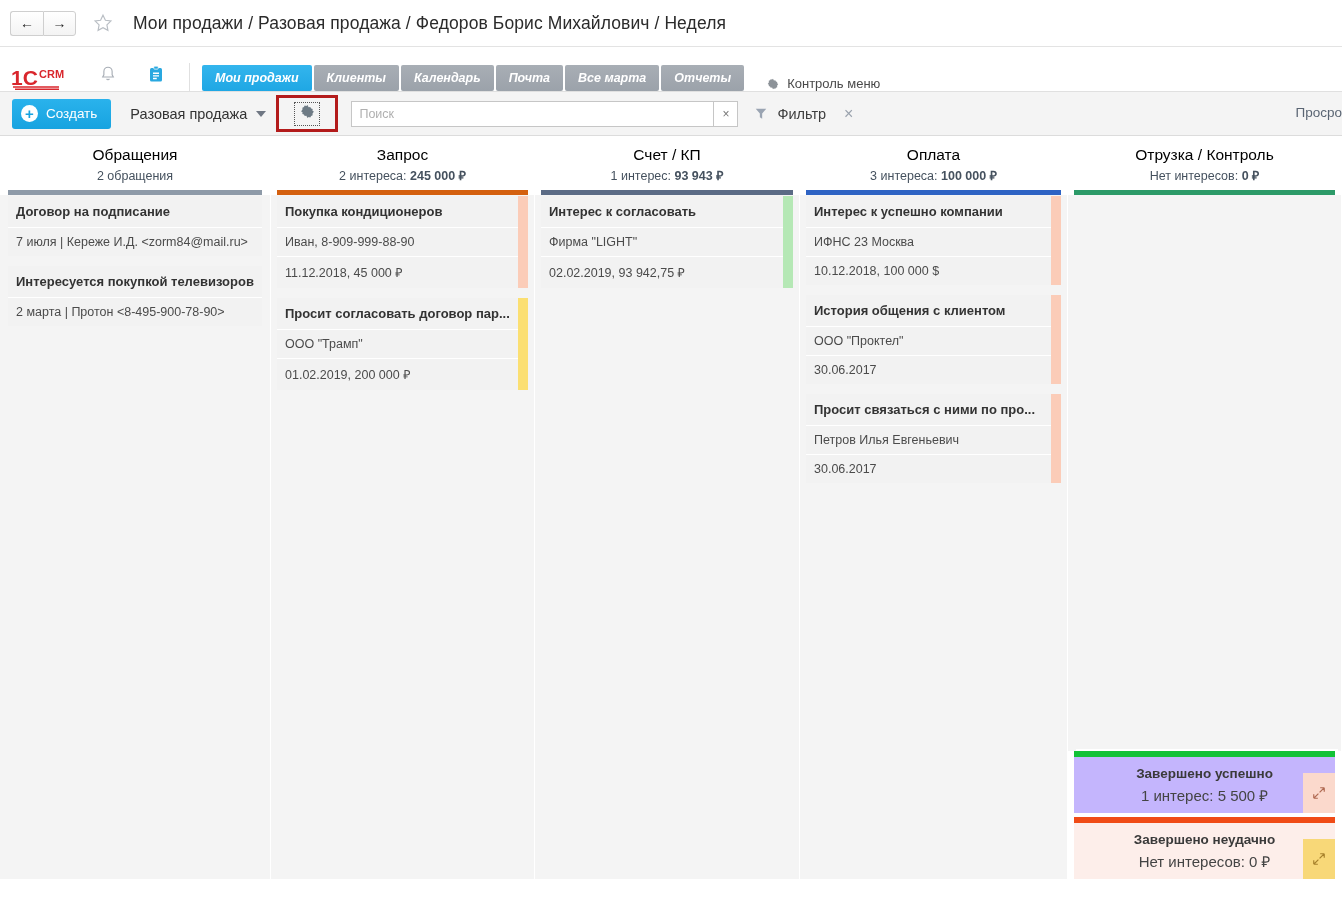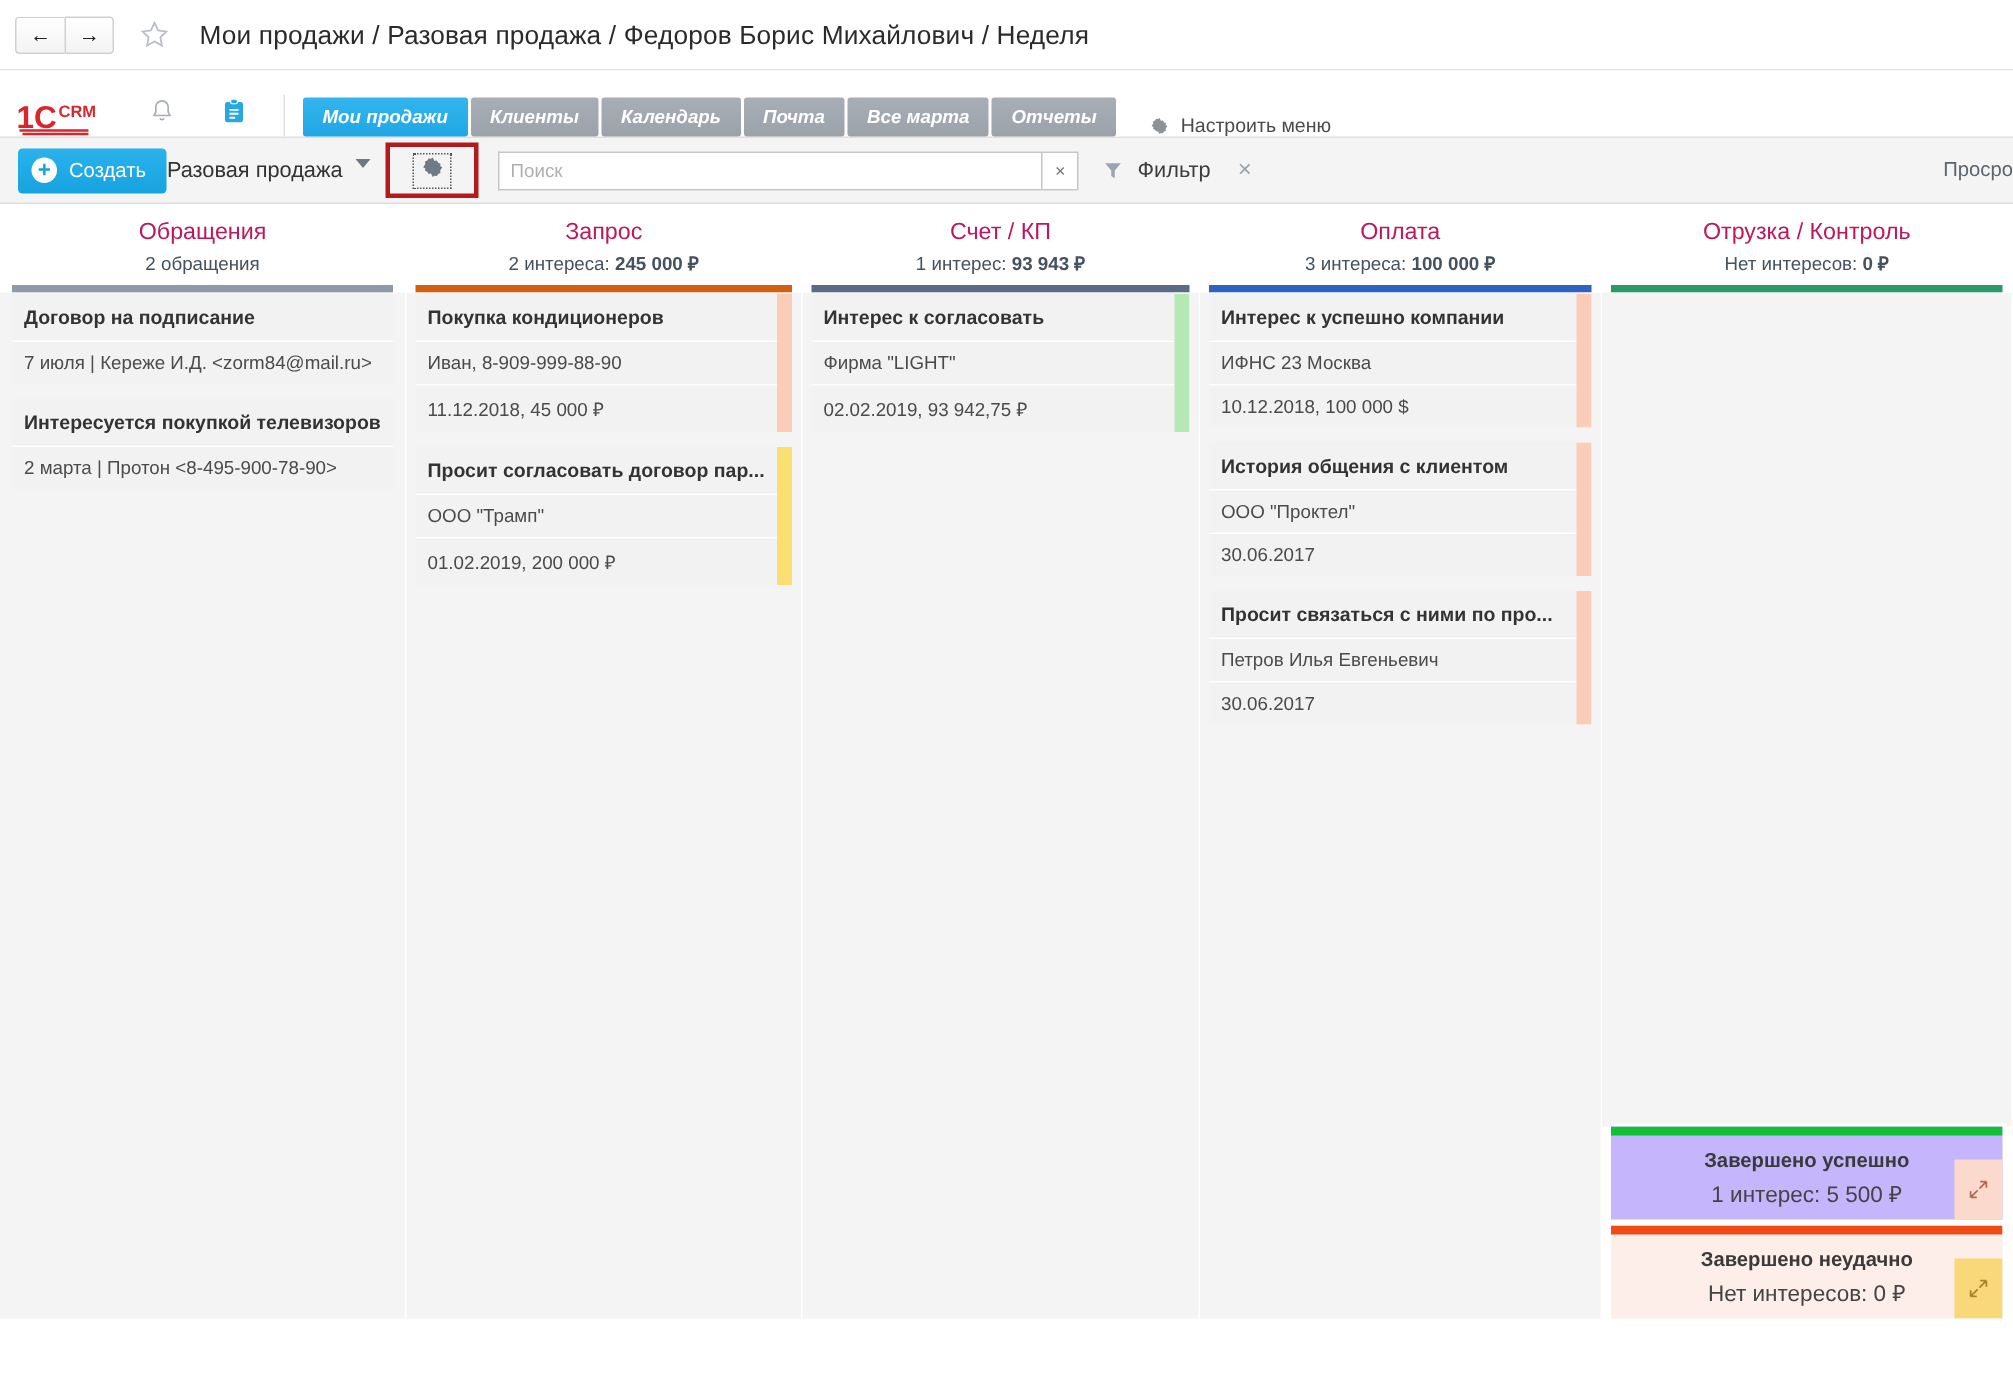--- a/index.html
+++ b/index.html
@@ -111,21 +111,22 @@
     white-space: nowrap;
   }
   .create-btn .plus {
     width: 17px; height: 17px; border-radius: 50%;
     background: #ffffff; color: #17a3e0;
     display: flex; align-items: center; justify-content: center;
     font-size: 15px; font-weight: bold; line-height: 1;
     margin-right: 8px;
   }
   .sale-select {
-    display: flex; 
+    display: flex; align-items: center;
+    margin-left: 19px;
     font-size: 14.5px; color: #333;
     cursor: pointer; white-space: nowrap;
   }
   .sale-select .caret {
     margin-left: 9px;
     border-left: 5px solid transparent;
     border-right: 5px solid transparent;
     border-top: 6px solid #6f7783;
   }
   .gear-highlight {
@@ -194,21 +195,21 @@
     background: #ffffff;
     border-right: 1px solid #ffffff;
     display: flex; flex-direction: column;
   }
   .col-head {
     padding-top: 8px;
     text-align: center;
     background: #fff;
   }
   .col-title {
-    font-size: 15.5px; color: #be185d;
+    font-size: 15.5px; color: #000000;
     line-height: 22px;
   }
   .col-sub {
     font-size: 12.5px; color: #45515e;
     line-height: 20px;
   }
   .col-sub b { font-weight: bold; }
   .col-bar { height: 5px; margin-top: 4px; }
   .col-body {
     flex: 1;
@@ -330,21 +331,21 @@
     <div class="tab">Почта</div>
     <div class="tab">Все марта</div>
     <div class="tab">Отчеты</div>
   </div>
   <div class="setup-menu">
     <span class="gear-glyph">
       <svg width="14" height="14" viewBox="0 0 24 24">
           <path d="M12 8.3a3.7 3.7 0 100 7.4 3.7 3.7 0 000-7.4zm9 3.7l-2-1.1.3-2.3-2.2-.9-1.2-2-2.3.4L12 2.9l-1.6 1.2-2.3-.4-1.2 2-2.2.9.3 2.3L3 12l2 1.1-.3 2.3 2.2.9 1.2 2 2.3-.4L12 21.1l1.6-1.2 2.3.4 1.2-2 2.2-.9-.3-2.3z" fill="#8c9298"></path>
         </svg>
     </span>
-    <span>Настроить меню</span>
+    <span>Контроль меню</span>
   </div>
 </div>
 
 <div class="toolbar">
   <div class="create-btn">
     <span class="plus">+</span>
     <span>Создать</span>
   </div>
   <div class="sale-select">
     <span>Разовая продажа</span>

